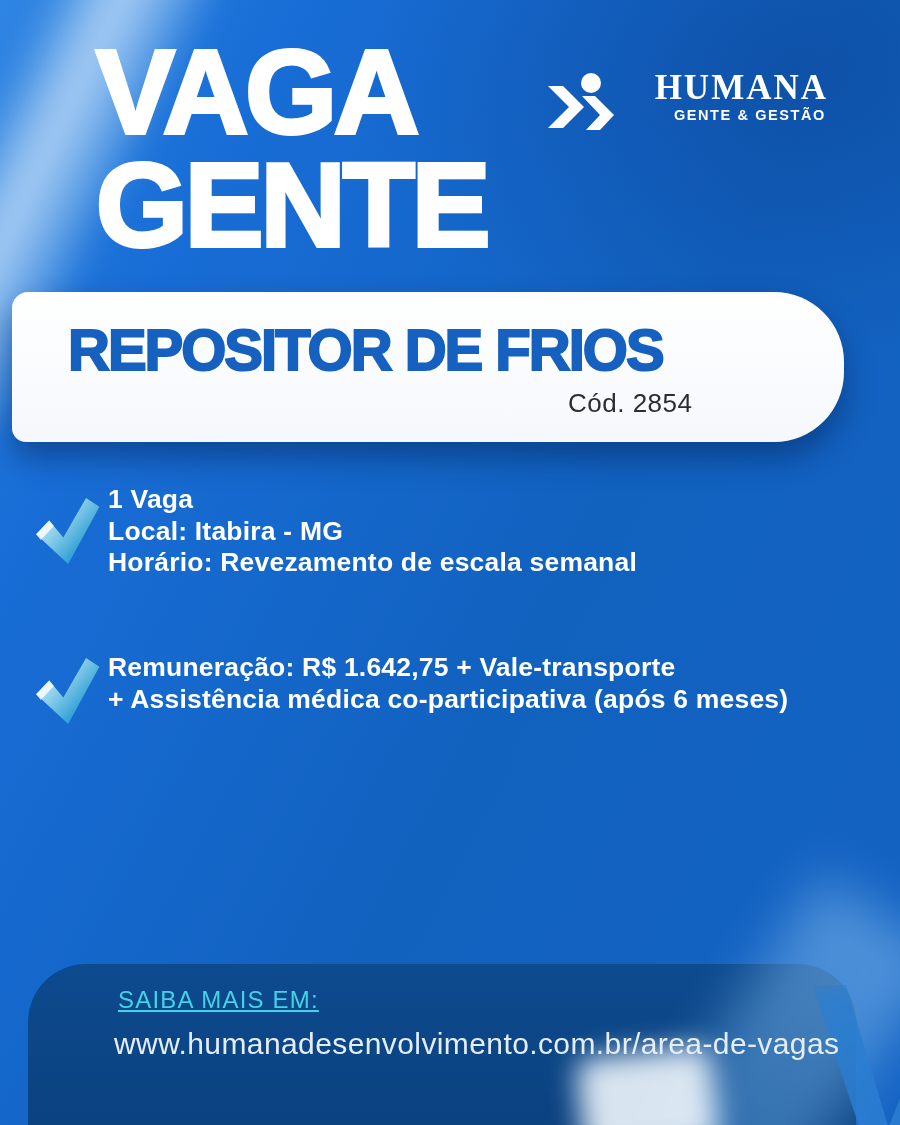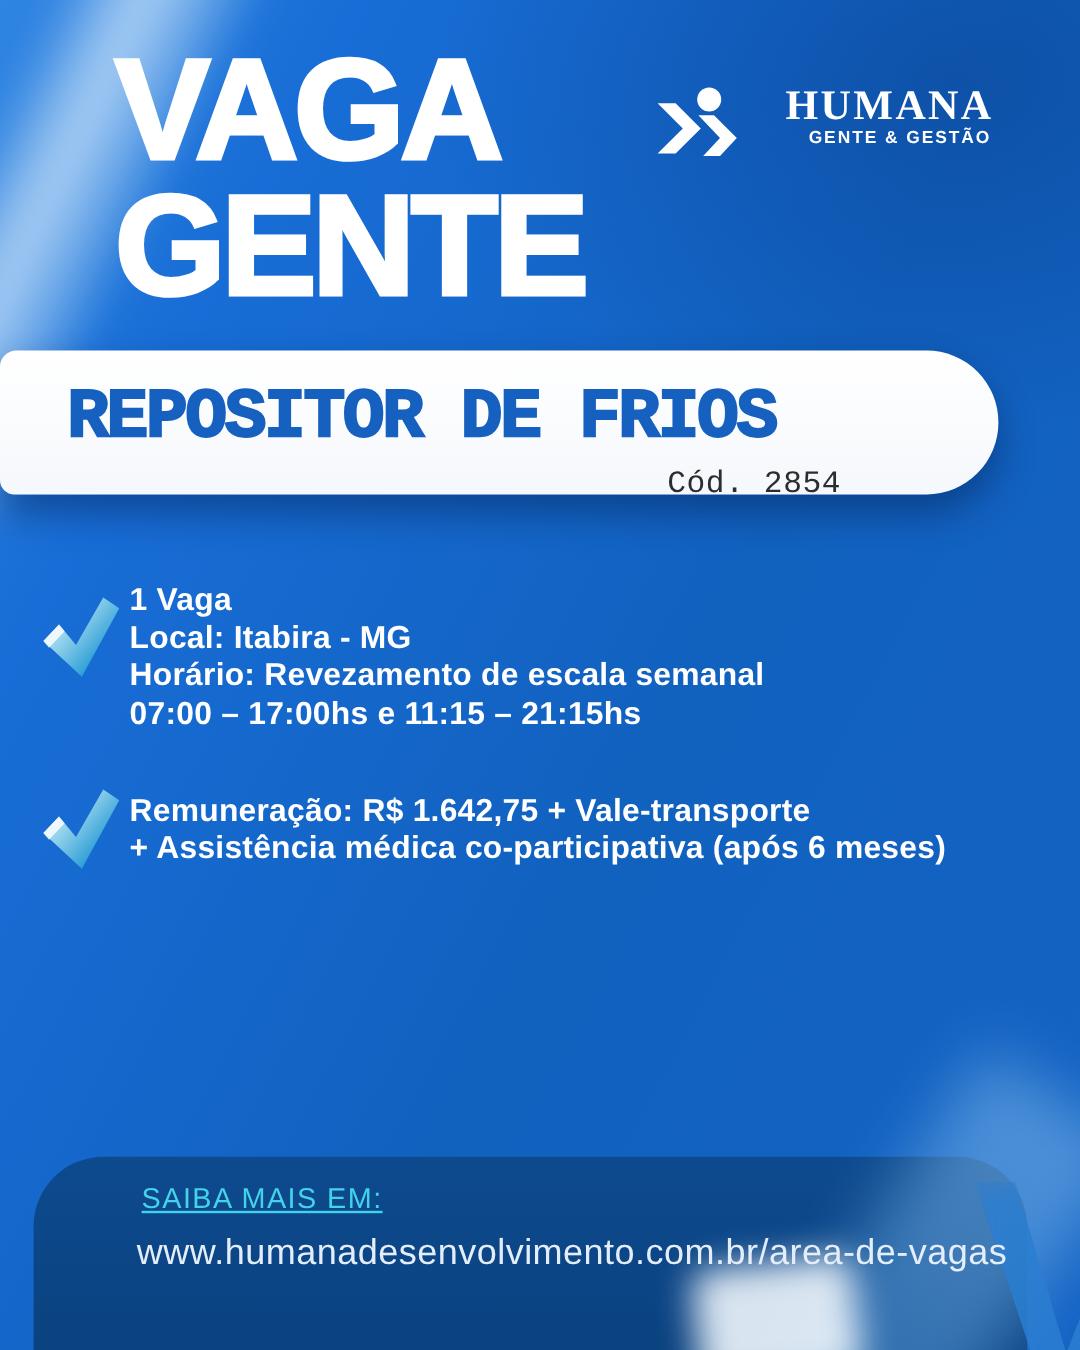--- a/index.html
+++ b/index.html
@@ -34,39 +34,38 @@
   
   .headline {
     position:absolute; left:96px; top:36px; color:#fff;
     font-size:118px; line-height:113px; font-weight:bold; letter-spacing:-3px;
     -webkit-text-stroke:4px #ffffff;
   }
   .headline span { display:block; }
 
   
   .banner {
-    position:absolute; left:0; top:292px; width:832px; height:120px;
+    position:absolute; left:12px; top:292px; width:832px; height:150px;
     background:linear-gradient(180deg,#ffffff 0%, #f5f8fc 100%);
     border-radius:16px 70px 70px 14px;
     box-shadow:0 16px 30px rgba(2,22,64,.40);
-    font-family:Liberation Mono, monospace;
   }
   .job-title {
     position:absolute; left:56px; top:24px; color:#1660c0;
     font-size:58px; font-weight:bold; letter-spacing:-2px;
     -webkit-text-stroke:2px #1660c0; white-space:nowrap;
   }
   .job-code {
     position:absolute; left:556px; top:96px; color:#2d2d2d;
     font-size:26px; font-weight:500; letter-spacing:.5px;
   }
 
   
   .detail { position:absolute; left:30px; display:flex; align-items:flex-start; }
-  .detail-1 { top:484px; } .detail-2 { top:652px;align-items:center; } .detail-3 { top:780px; }
+  .detail-1 { top:484px; } .detail-2 { top:652px; } .detail-3 { top:780px; }
   .check { width:74px; height:74px; flex:0 0 74px; }
   .detail-1 .check { margin-top:12px; }
   .detail-2 .check, .detail-3 .check { margin-top:4px; }
   .detail-lines { margin-left:4px; color:#fff; font-weight:bold; font-size:26.5px; line-height:31.5px; letter-spacing:.2px; }
   .detail-lines span { display:block; white-space:nowrap; }
 
   
   .footer-panel {
     position:absolute; left:28px; top:964px; width:828px; height:161px;
     background:linear-gradient(180deg,#0d4a8e 0%, #0b4280 100%);
@@ -141,21 +140,20 @@
       </defs>
       <g transform="rotate(-6 36 36)">
         <path d="M6 34 L20 22 L32 40 L58 4 L70 14 L34 66 Z" fill="url(#ckg)"></path>
         <path d="M6 34 L20 22 L24 28 L10 40 Z" fill="rgba(255,255,255,0.8)"></path>
       </g>
     </svg>
     <div class="detail-lines">
       <span>1 Vaga</span>
       <span>Local: Itabira - MG</span>
       <span>Horário: Revezamento de escala semanal</span>
-      <span>07:00 – 17:00hs e 11:15 – 21:15hs</span>
     </div>
   </div>
 
   <div class="detail detail-2">
     <svg class="check" viewBox="0 0 72 72" aria-hidden="true">
       <g transform="rotate(-6 36 36)">
         <path d="M6 34 L20 22 L32 40 L58 4 L70 14 L34 66 Z" fill="url(#ckg)"></path>
         <path d="M6 34 L20 22 L24 28 L10 40 Z" fill="rgba(255,255,255,0.8)"></path>
       </g>
     </svg>

